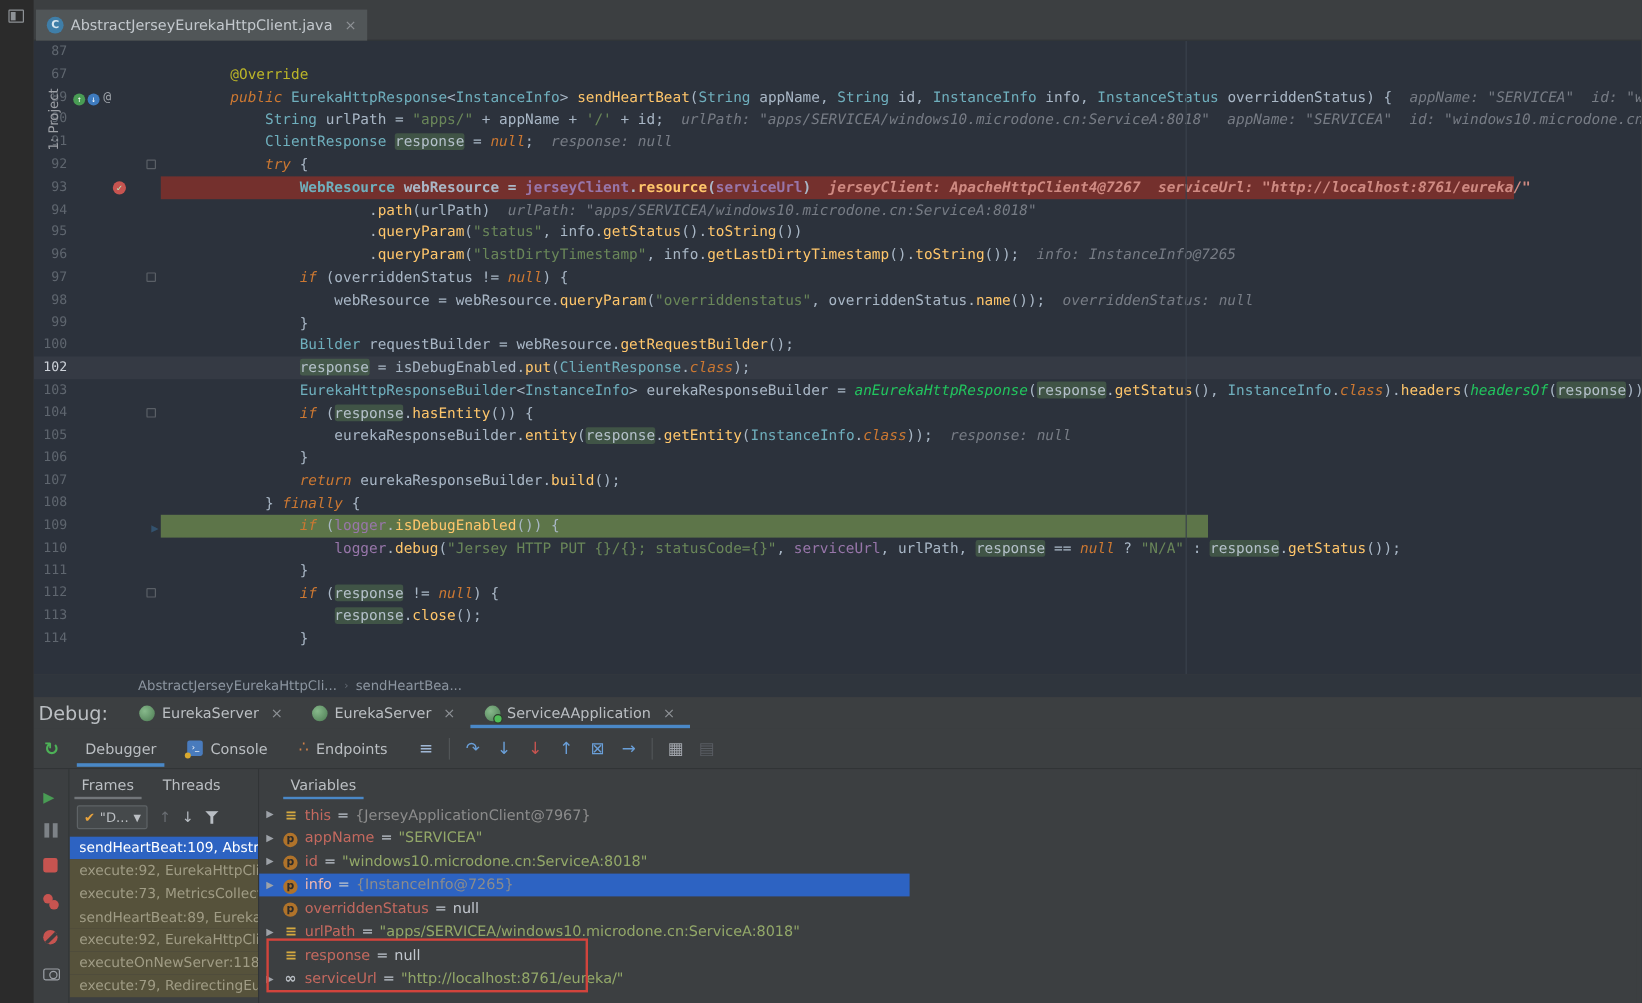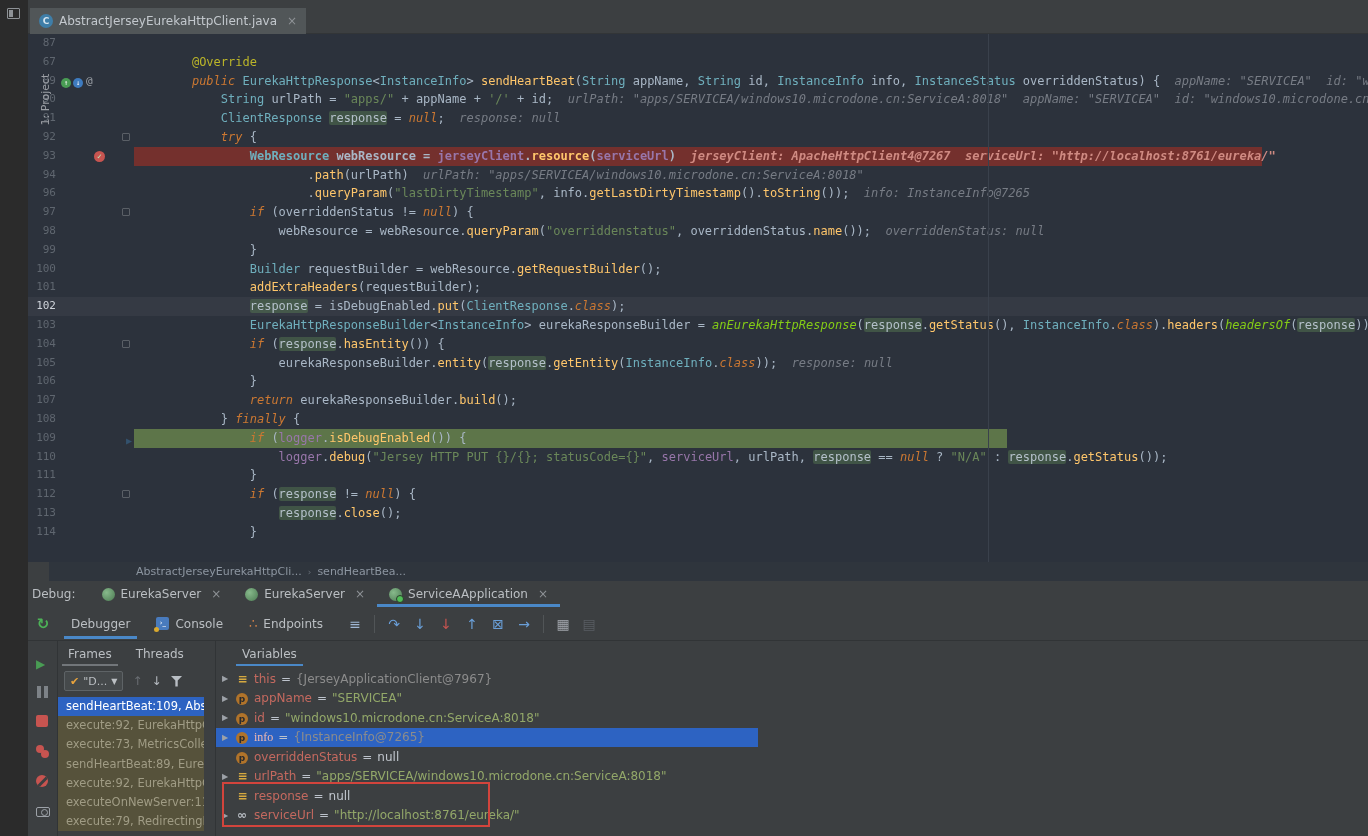--- a/index.html
+++ b/index.html
@@ -28,38 +28,38 @@
   #wrap-guide { position:absolute; left:960px; top:0; width:1px; height:528px; background:#3a414c; }
   .cl { position:relative; display:flex; height:18.8px; line-height:18.8px; font-family:"DejaVu Sans Mono", monospace; font-size:12px; white-space:pre; }
   .ln { width:32px; padding-right:4px; text-align:right; color:#5f666f; flex:none; font-size:11px; }
   .gm { width:74px; flex:none; position:relative; }
   .ct { flex:1; padding-left:29px; overflow:hidden; color:#a9b7c6; font-family:inherit; }
   .cl.bp  .ct { background:linear-gradient(to right,#74302d 0 1128px, transparent 1128px);font-weight:bold; }
   .cl.exec .ct { background:linear-gradient(to right,#5d7549 0 873px, transparent 873px); }
   .cl.cur { background:rgba(255,255,255,0.045); }
   .cl.cur .ln { color:#ced3da; }
   .pln{color:#a9b7c6} .kw{color:#cc7832;font-style:italic} .typ{color:#6fafbd}
-  .mth{color:#ffc66b} .mti{color:#84cc16;font-style:italic} .str{color:#6a8759}
+  .mth{color:#ffc66b} .mti{color:#22c55e;font-style:italic} .str{color:#6a8759}
   .fld{color:#9876aa} .ann{color:#bbb529}
   .hint{color:#777c85;font-style:italic} .hintr{color:#cf8a82;font-style:italic}
   .hl{color:#b4c0ca;background:rgba(96,140,86,0.38);border-radius:2px}
   .g-dot{display:inline-block;width:10px;height:10px;border-radius:50%;font-size:7px;color:#fff;text-align:center;line-height:10px;vertical-align:middle;margin:4px 1px 0 1px;}
   .g-up{background:#499c54}.g-dn{background:#3e7bbf}
   .g-at{color:#9da2a8;font-size:11px;vertical-align:middle;margin-left:2px}
   .g-bp{position:absolute;left:34px;top:4px;width:11px;height:11px;border-radius:50%;background:#c75450;color:#b6eec0;font-size:8px;line-height:11px;text-align:center}
   .g-fold{position:absolute;right:4px;top:5px;width:8px;height:8px;border:1px solid #5a5f66;border-radius:1px}
   .g-exec{position:absolute;right:2px;top:3px;color:#33526e;font-size:10px}
 
   
-  #breadcrumb { position:absolute; left:28px; top:562px; right:0; height:19px; background:#2f353d; color:#8c95a0; font-size:11px; display:flex; align-items:center; padding-left:87px; gap:6px;margin-left:21px; }
+  #breadcrumb { position:absolute; left:28px; top:562px; right:0; height:19px; background:#2f353d; color:#8c95a0; font-size:11px; display:flex; align-items:center; padding-left:87px; gap:6px; }
   .crumb-sep { color:#666d76; font-size:9px; }
 
   
   #dbg-head { position:absolute; left:28px; top:581px; right:0; height:26px; background:#3c3f41; display:flex; align-items:center; }
-  #dbg-label { color:#bbbfc3; font-size:12px; margin:0 14px 0 4px; }
+  #dbg-label { color:#bbbfc3; font-size:16px; margin:0 14px 0 4px; }
   .sess-tab { position:relative; height:26px; display:flex; align-items:center; gap:6px; padding:0 12px; color:#bbbfc3; font-size:12px; }
   .sess-tab.sel::after { content:""; position:absolute; left:0; right:0; bottom:0; height:3px; background:#4a88c7; }
   .boot-ico { position:relative; width:13px; height:13px; border-radius:50%; background:radial-gradient(circle at 35% 35%, #87b98b, #4b7a52); }
   .boot-ico.run::after { content:""; position:absolute; right:-2px; bottom:-2px; width:6px; height:6px; border-radius:50%; background:#4fbf57; border:1px solid #2c3b2d; }
 
   
   #dbg-toolbar { position:absolute; left:28px; top:607px; right:0; height:34px; background:#3c3f41; border-bottom:1px solid #313436; display:flex; align-items:center; }
   .view-tab { position:relative; height:34px; display:flex; align-items:center; gap:6px; padding:0 13px; color:#bbbfc3; font-size:12px; }
   .view-tab.sel::after { content:""; position:absolute; left:6px; right:6px; bottom:2px; height:3px; background:#4a88c7; }
   .con-ico { position:relative; width:13px; height:13px; border-radius:2px; background:#497bbd; color:#fff; font-size:7px; line-height:13px; text-align:center; }
@@ -79,21 +79,21 @@
   .ds-pause::before{left:1px} .ds-pause::after{left:8px}
   .ds-stop { background:#c75450; border-radius:2px; width:12px; height:12px; }
   .ds-vbp::before, .ds-vbp::after { content:""; position:absolute; width:8px; height:8px; border-radius:50%; background:#c75450; }
   .ds-vbp::before{left:0;top:0} .ds-vbp::after{left:5px;top:5px}
   .ds-mute { width:12px; height:12px; border-radius:50%; background:#c75450; overflow:hidden; }
   .ds-mute::after { content:""; position:absolute; left:-2px; top:5px; width:18px; height:3px; background:#3c3f41; transform:rotate(-45deg); }
   .ds-cam { width:14px; height:10px; top:2px; border:1px solid #9da2a8; border-radius:2px; }
   .ds-cam::after { content:""; position:absolute; left:4px; top:1px; width:5px; height:5px; border-radius:50%; border:1px solid #9da2a8; }
 
   
-  #frames-panel { position:absolute; left:58px; top:641px; width:146px; height:195px; background:#3c3f41; }
+  #frames-panel { position:absolute; left:58px; top:641px; width:157px; height:195px; background:#3c3f41; }
   #frames-tabs { display:flex; gap:4px; height:26px; align-items:center; }
   .mini-tab { position:relative; padding:0 10px; color:#bbbfc3; font-size:12px; height:26px; line-height:26px; }
   .mini-tab.selgray::after { content:""; position:absolute; left:4px; right:4px; bottom:1px; height:2px; background:#72767a; }
   .mini-tab.selblue::after { content:""; position:absolute; left:4px; right:4px; bottom:1px; height:2px; background:#4a88c7; }
   #frames-toolbar { height:28px; display:flex; align-items:center; gap:9px; padding-left:6px; }
   #thread-combo { display:flex; align-items:center; gap:4px; border:1px solid #5e6366; background:#45494b; border-radius:2px; height:20px; padding:0 5px; color:#bbbfc3; font-size:11px; }
   .chk { color:#e8a33d; font-weight:bold; font-size:11px; }
   .caret { font-size:8px; color:#bbbfc3; }
   .arr-up { color:#6a6e73; font-size:12px; } .arr-dn { color:#b9bec4; font-size:12px; }
   .funnel { width:12px; height:11px; background:#b9bec4; clip-path:polygon(0 0,100% 0,60% 45%,60% 100%,40% 100%,40% 45%); }
@@ -108,21 +108,21 @@
   #vars-tabrow { height:26px; display:flex; align-items:center; padding-left:16px; }
   #vars-list { position:absolute; left:0; top:28px; right:0; bottom:0; }
   .var-row { width:542px; height:19.5px; display:flex; align-items:center; font-size:12px; color:#bdc3cc; padding-left:4px; gap:5px; white-space:nowrap; }
   .var-row.sel { background:#2d63c2; }
   .var-exp { width:10px; color:#9da2a8; font-size:8px; text-align:center; flex:none; }
   .vi { width:14px; flex:none; text-align:center; }
   .vi-field { color:#d5a940; font-weight:bold; font-size:12px; letter-spacing:-1px; }
   .vi-param { display:inline-block; width:12px; height:12px; border-radius:50%; background:#b0732a; color:#2b2b2b; font-size:9px; font-weight:bold; line-height:12px; }
   .vi-watch { color:#b9bec4; font-size:12px; font-weight:bold; }
   .vname { color:#c4695f; }
-  .var-row.sel .vname { color:#f0b9b2;font-family:Liberation Serif, serif; }
+  .var-row.sel .vname { color:#f0b9b2; }
   .vval-str { color:#93a869; } .vval-obj { color:#8c8c8c; } .vval-plain { color:#c2c7ce; }
   #red-box { position:absolute; left:222px; top:782px; width:268px; height:45px; border:2px solid #d2443c; z-index:9; }
 </style>
 </head>
 <body>
 
 <div id="app">
 
   <div id="left-strip">
     <span class="strip-ico"></span>
@@ -143,26 +143,26 @@
   <div id="editor">
     <div id="code-lines">
         <div class="cl "><span class="ln">87</span><span class="gm"></span><pre class="ct"></pre></div>
         <div class="cl "><span class="ln">67</span><span class="gm"></span><pre class="ct"><span class="pln">    </span><span class="ann">@Override</span></pre></div>
         <div class="cl "><span class="ln">89</span><span class="gm"><span class="g-dot g-up">↑</span><span class="g-dot g-dn">↓</span><span class="g-at">@</span></span><pre class="ct"><span class="pln">    </span><span class="kw">public</span><span class="pln"> </span><span class="typ">EurekaHttpResponse</span><span class="pln">&lt;</span><span class="typ">InstanceInfo</span><span class="pln">&gt; </span><span class="mth">sendHeartBeat</span><span class="pln">(</span><span class="typ">String</span><span class="pln"> appName, </span><span class="typ">String</span><span class="pln"> id, </span><span class="typ">InstanceInfo</span><span class="pln"> info, </span><span class="typ">InstanceStatus</span><span class="pln"> overriddenStatus) {</span><span class="hint">  appName: "SERVICEA"  id: "window</span></pre></div>
         <div class="cl "><span class="ln">90</span><span class="gm"></span><pre class="ct"><span class="pln">        </span><span class="typ">String</span><span class="pln"> urlPath = </span><span class="str">"apps/"</span><span class="pln"> + appName + </span><span class="str">'/'</span><span class="pln"> + id;</span><span class="hint">  urlPath: "apps/SERVICEA/windows10.microdone.cn:ServiceA:8018"  appName: "SERVICEA"  id: "windows10.microdone.cn:Serv</span></pre></div>
         <div class="cl "><span class="ln">91</span><span class="gm"></span><pre class="ct"><span class="pln">        </span><span class="typ">ClientResponse</span><span class="pln"> </span><span class="hl">response</span><span class="pln"> = </span><span class="kw">null</span><span class="pln">;</span><span class="hint">  response: null</span></pre></div>
         <div class="cl "><span class="ln">92</span><span class="gm"><span class="g-fold"></span></span><pre class="ct"><span class="pln">        </span><span class="kw">try</span><span class="pln"> {</span></pre></div>
         <div class="cl bp"><span class="ln">93</span><span class="gm"><span class="g-bp">✓</span></span><pre class="ct"><span class="pln">            </span><span class="typ">WebResource</span><span class="pln"> webResource = </span><span class="fld">jerseyClient</span><span class="pln">.</span><span class="mth">resource</span><span class="pln">(</span><span class="fld">serviceUrl</span><span class="pln">)</span><span class="hintr">  jerseyClient: ApacheHttpClient4@7267  serviceUrl: "http://localhost:8761/eureka/"</span></pre></div>
         <div class="cl "><span class="ln">94</span><span class="gm"></span><pre class="ct"><span class="pln">                    .</span><span class="mth">path</span><span class="pln">(urlPath)</span><span class="hint">  urlPath: "apps/SERVICEA/windows10.microdone.cn:ServiceA:8018"</span></pre></div>
+        <div class="cl "><span class="ln">95</span><span class="gm"></span><pre class="ct"><span class="pln">                    .</span><span class="mth">queryParam</span><span class="pln">(</span><span class="str">"status"</span><span class="pln">, info.</span><span class="mth">getStatus</span><span class="pln">().</span><span class="mth">toString</span><span class="pln">())</span></pre></div>
         <div class="cl "><span class="ln">96</span><span class="gm"></span><pre class="ct"><span class="pln">                    .</span><span class="mth">queryParam</span><span class="pln">(</span><span class="str">"lastDirtyTimestamp"</span><span class="pln">, info.</span><span class="mth">getLastDirtyTimestamp</span><span class="pln">().</span><span class="mth">toString</span><span class="pln">());</span><span class="hint">  info: InstanceInfo@7265</span></pre></div>
         <div class="cl "><span class="ln">97</span><span class="gm"><span class="g-fold"></span></span><pre class="ct"><span class="pln">            </span><span class="kw">if</span><span class="pln"> (overriddenStatus != </span><span class="kw">null</span><span class="pln">) {</span></pre></div>
         <div class="cl "><span class="ln">98</span><span class="gm"></span><pre class="ct"><span class="pln">                webResource = webResource.</span><span class="mth">queryParam</span><span class="pln">(</span><span class="str">"overriddenstatus"</span><span class="pln">, overriddenStatus.</span><span class="mth">name</span><span class="pln">());</span><span class="hint">  overriddenStatus: null</span></pre></div>
         <div class="cl "><span class="ln">99</span><span class="gm"></span><pre class="ct"><span class="pln">            }</span></pre></div>
         <div class="cl "><span class="ln">100</span><span class="gm"></span><pre class="ct"><span class="pln">            </span><span class="typ">Builder</span><span class="pln"> requestBuilder = webResource.</span><span class="mth">getRequestBuilder</span><span class="pln">();</span></pre></div>
-        <div class="cl "><span class="ln">101</span><span class="gm"></span><pre class="ct"><span class="pln">            </span><span class="mth">addExtraHeaders</span><span class="pln">(requestBuilder);</span></pre></div>
         <div class="cl cur"><span class="ln">102</span><span class="gm"></span><pre class="ct"><span class="pln">            </span><span class="hl">response</span><span class="pln"> = isDebugEnabled.</span><span class="mth">put</span><span class="pln">(</span><span class="typ">ClientResponse</span><span class="pln">.</span><span class="kw">class</span><span class="pln">);</span></pre></div>
         <div class="cl "><span class="ln">103</span><span class="gm"></span><pre class="ct"><span class="pln">            </span><span class="typ">EurekaHttpResponseBuilder</span><span class="pln">&lt;</span><span class="typ">InstanceInfo</span><span class="pln">&gt; eurekaResponseBuilder = </span><span class="mti">anEurekaHttpResponse</span><span class="pln">(</span><span class="hl">response</span><span class="pln">.</span><span class="mth">getStatus</span><span class="pln">(), </span><span class="typ">InstanceInfo</span><span class="pln">.</span><span class="kw">class</span><span class="pln">).</span><span class="mth">headers</span><span class="pln">(</span><span class="mti">headersOf</span><span class="pln">(</span><span class="hl">response</span><span class="pln">));</span></pre></div>
         <div class="cl "><span class="ln">104</span><span class="gm"><span class="g-fold"></span></span><pre class="ct"><span class="pln">            </span><span class="kw">if</span><span class="pln"> (</span><span class="hl">response</span><span class="pln">.</span><span class="mth">hasEntity</span><span class="pln">()) {</span></pre></div>
         <div class="cl "><span class="ln">105</span><span class="gm"></span><pre class="ct"><span class="pln">                eurekaResponseBuilder.</span><span class="mth">entity</span><span class="pln">(</span><span class="hl">response</span><span class="pln">.</span><span class="mth">getEntity</span><span class="pln">(</span><span class="typ">InstanceInfo</span><span class="pln">.</span><span class="kw">class</span><span class="pln">));</span><span class="hint">  response: null</span></pre></div>
         <div class="cl "><span class="ln">106</span><span class="gm"></span><pre class="ct"><span class="pln">            }</span></pre></div>
         <div class="cl "><span class="ln">107</span><span class="gm"></span><pre class="ct"><span class="pln">            </span><span class="kw">return</span><span class="pln"> eurekaResponseBuilder.</span><span class="mth">build</span><span class="pln">();</span></pre></div>
         <div class="cl "><span class="ln">108</span><span class="gm"></span><pre class="ct"><span class="pln">        } </span><span class="kw">finally</span><span class="pln"> {</span></pre></div>
         <div class="cl exec"><span class="ln">109</span><span class="gm"><span class="g-exec">▶</span></span><pre class="ct"><span class="pln">            </span><span class="kw">if</span><span class="pln"> (</span><span class="fld">logger</span><span class="pln">.</span><span class="mth">isDebugEnabled</span><span class="pln">()) {</span></pre></div>
         <div class="cl "><span class="ln">110</span><span class="gm"></span><pre class="ct"><span class="pln">                </span><span class="fld">logger</span><span class="pln">.</span><span class="mth">debug</span><span class="pln">(</span><span class="str">"Jersey HTTP PUT {}/{}; statusCode={}"</span><span class="pln">, </span><span class="fld">serviceUrl</span><span class="pln">, urlPath, </span><span class="hl">response</span><span class="pln"> == </span><span class="kw">null</span><span class="pln"> ? </span><span class="str">"N/A"</span><span class="pln"> : </span><span class="hl">response</span><span class="pln">.</span><span class="mth">getStatus</span><span class="pln">());</span></pre></div>
         <div class="cl "><span class="ln">111</span><span class="gm"></span><pre class="ct"><span class="pln">            }</span></pre></div>

